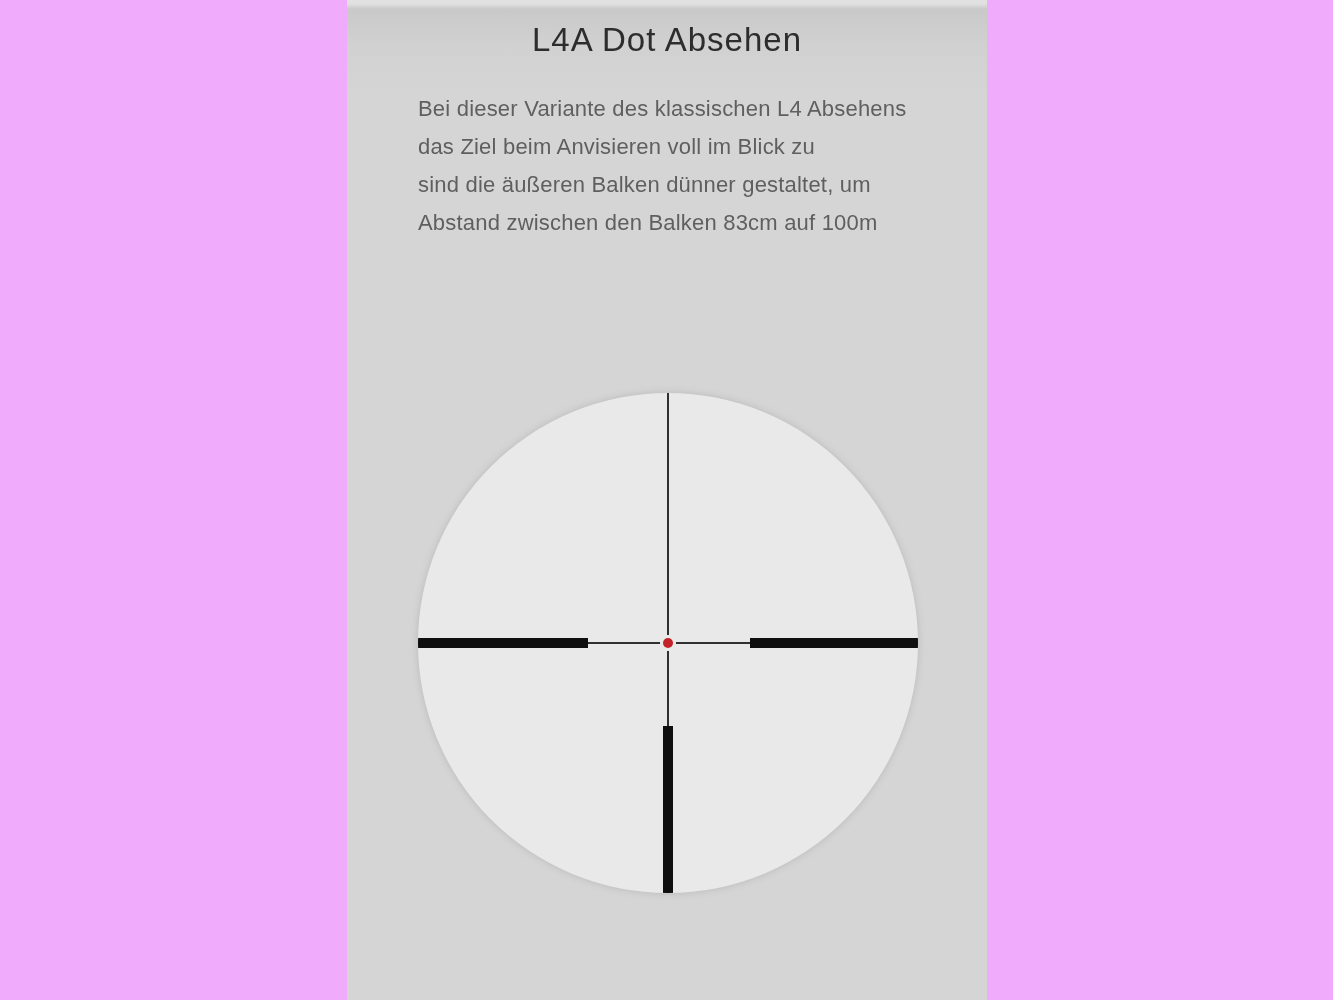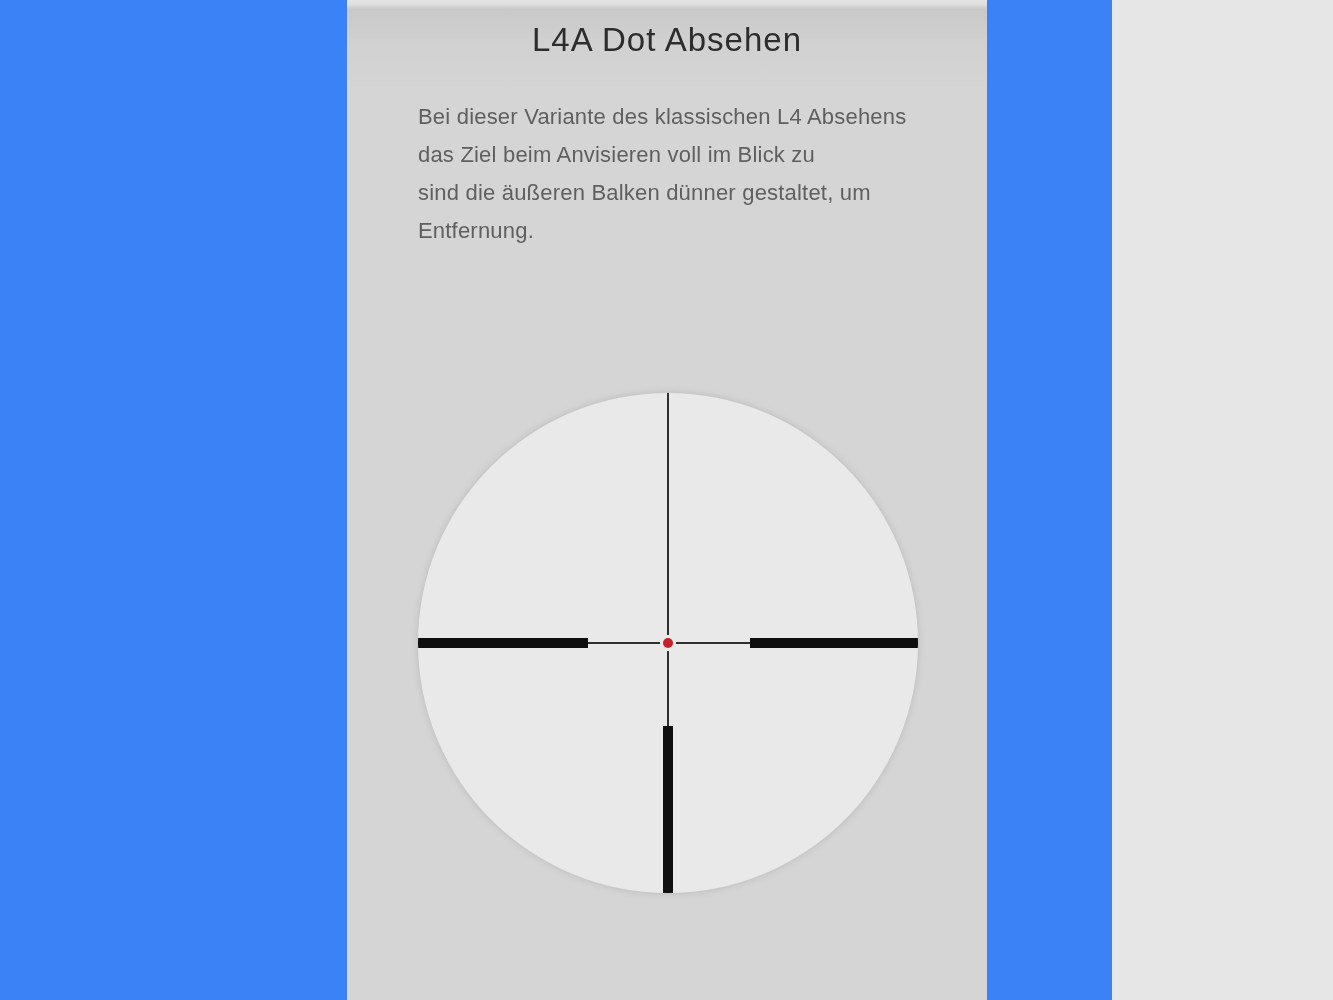--- a/index.html
+++ b/index.html
@@ -7,23 +7,23 @@
     padding: 0;
     width: 1333px;
     height: 1000px;
     overflow: hidden;
     background: #e6e6e6;
     font-family: "Liberation Sans", sans-serif;
   }
 
   .page {
     position: relative;
-    width: 1112px;
+    width: 1333px;
     height: 1000px;
-    background: #3b82f6;
+    background: #f0abfc;
   }
 
   .panel {
     position: absolute;
     left: 347px;
     top: 0;
     width: 640px;
     height: 1000px;
     background: linear-gradient(to bottom,
       #e2e2e2 0px,
@@ -51,21 +51,20 @@
   .description {
     position: absolute;
     top: 90px;
     left: 71px;
     width: 520px;
     font-size: 22px;
     font-weight: 300;
     letter-spacing: 0.2px;
     color: #5f5f5f;
     line-height: 38px;
-    margin-top: 8px;
   }
   .description .line {
     white-space: nowrap;
   }
 
   .reticle {
     position: absolute;
     left: 71px;
     top: 393px;
     width: 500px;
@@ -116,21 +115,21 @@
 
 <div class="page">
   <div class="panel">
 
     <h1 class="title">L4A Dot Absehen</h1>
 
     <div class="description">
         <div class="line">Bei dieser Variante des klassischen L4 Absehens</div>
         <div class="line">das Ziel beim Anvisieren voll im Blick zu</div>
         <div class="line">sind die äußeren Balken dünner gestaltet, um</div>
-        <div class="line">Entfernung.</div>
+        <div class="line">Abstand zwischen den Balken 83cm auf 100m</div>
       </div>
 
     <div class="reticle">
       <div class="reticle-field" style="background: rgb(233, 233, 233);">
         <div class="thin-line v-line-top" style="background: rgb(48, 48, 48);"></div>
         <div class="thin-line v-line-bottom" style="background: rgb(48, 48, 48);"></div>
         <div class="thin-line h-line-left" style="background: rgb(48, 48, 48);"></div>
         <div class="thin-line h-line-right" style="background: rgb(48, 48, 48);"></div>
         <div class="bar bar-left" style="background: rgb(15, 15, 15);"></div>
         <div class="bar bar-right" style="background: rgb(15, 15, 15);"></div>

